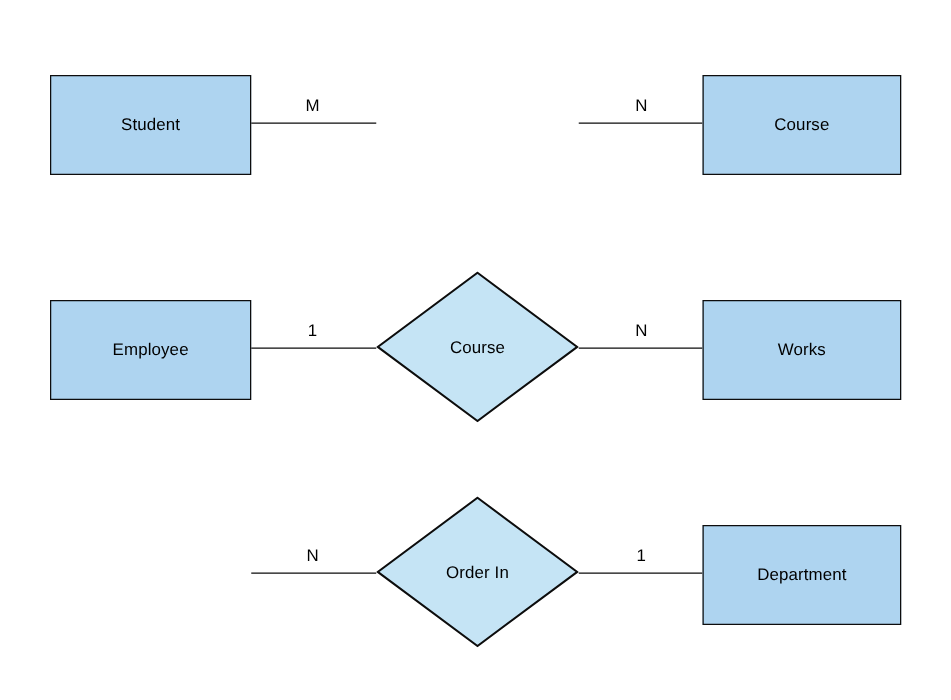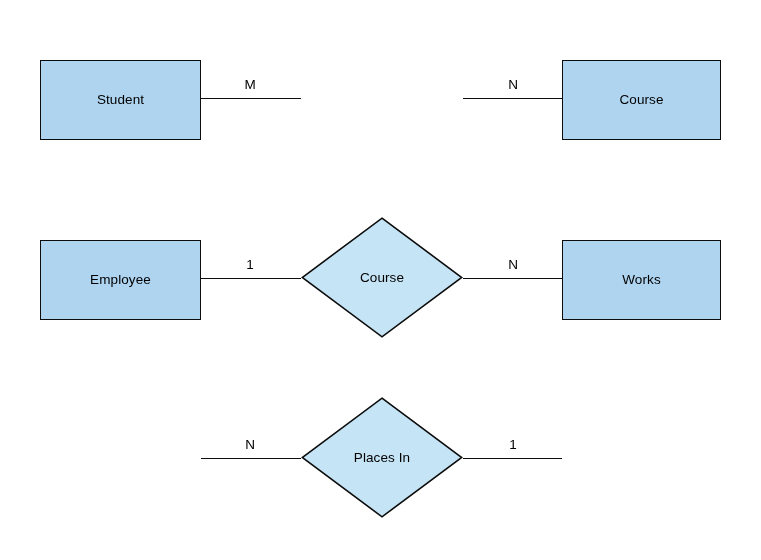--- a/index.html
+++ b/index.html
@@ -174,22 +174,25 @@
 
 
     <div class="connector connector-left"></div>
 
     <span class="cardinality card-left">N</span>
 
     <div class="rel">
       <svg width="162" height="121" viewBox="0 0 162 121" aria-hidden="true">
         <polygon points="81,1.2 160.8,60.5 81,119.8 1.2,60.5" fill="#c5e4f5" stroke="#0d0d0d" stroke-width="1.6" stroke-linejoin="miter"></polygon>
       </svg>
-      <span class="rel-label">Places In</span>
+      <span class="rel-label">Order In</span>
     </div>
 
     <div class="connector connector-right"></div>
 
     <span class="cardinality card-right">1</span>
 
+    <div class="entity entity-right">
+      <span class="entity-label">Department</span>
+    </div>
   </div>
 
 </div>
 
 </body></html>

